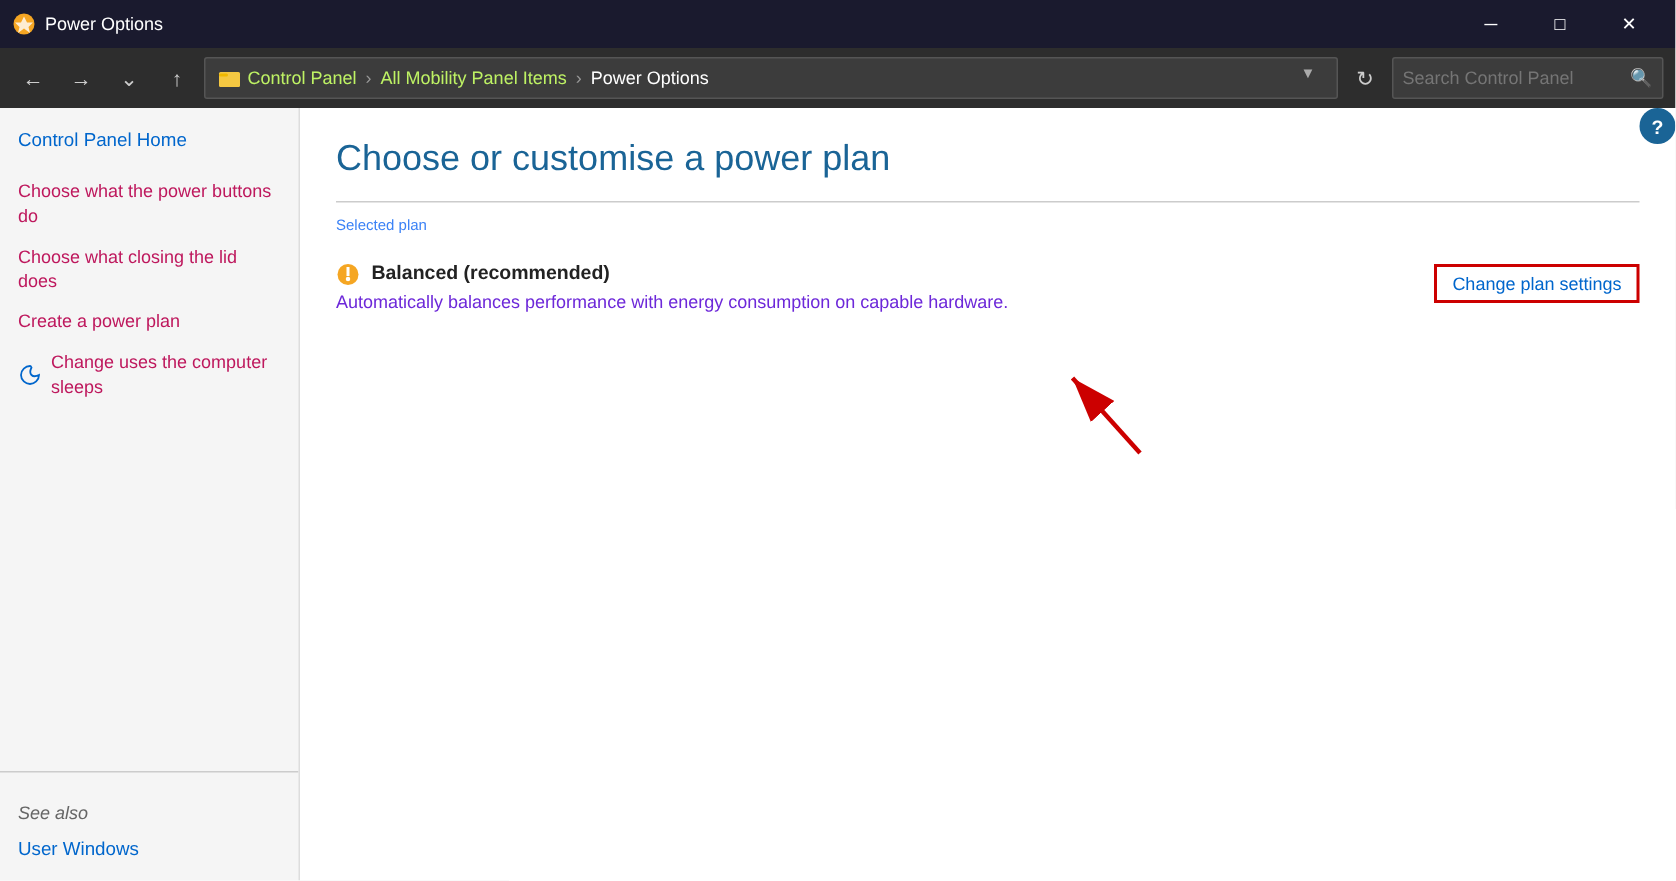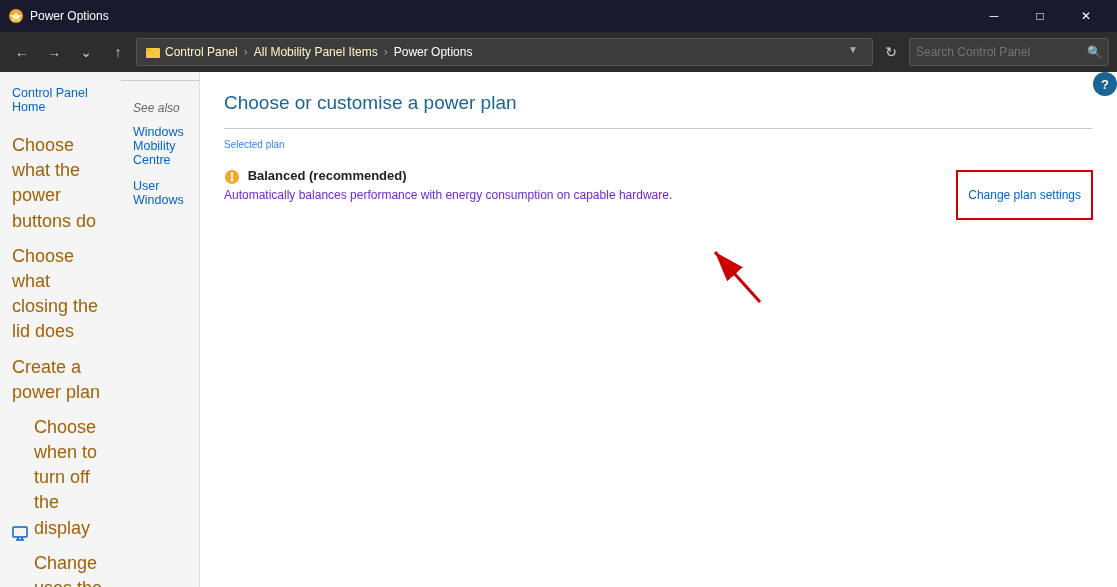--- a/index.html
+++ b/index.html
@@ -47,37 +47,37 @@
       background: #3c3c3c;
       border: 1px solid #555;
       border-radius: 2px;
       display: flex;
       align-items: center;
       padding: 0 8px;
       color: white;
       font-size: 12px;
       gap: 4px;
     }
-    .address-box .breadcrumb-part { color: #fef9c3; }
+    .address-box .breadcrumb-part { color: #bef264; }
     .address-box .breadcrumb-sep { color: #999; margin: 0 2px; }
     .address-box .breadcrumb-current { color: white; }
     .address-dropdown {
       margin-left: auto;
       width: 16px; height: 16px;
       color: #aaa; font-size: 10px;
       cursor: pointer;
     }
     .refresh-btn {
       width: 28px; height: 28px;
       background: transparent; border: none; color: #ccc;
       display: flex; align-items: center; justify-content: center;
       cursor: pointer; border-radius: 3px; font-size: 14px;
     }
     .search-box {
-      width: 200px; height: 28px;
+      width: 181px; height: 28px;
       background: #3c3c3c;
       border: 1px solid #555;
       border-radius: 2px;
       display: flex; align-items: center;
       padding: 0 6px;
     }
     .search-box input {
       background: transparent; border: none; color: #aaa;
       font-size: 12px; width: 100%; outline: none;
     }
@@ -90,31 +90,31 @@
       background: white;
     }
 
     
     .sidebar {
       width: 200px;
       background: #f5f5f5;
       border-right: 1px solid #ddd;
       padding: 8px 0;
       display: flex;
-      flex-direction: row;
+      flex-direction: column;
       overflow-y: auto;
     }
     .sidebar-main { flex: 1; }
     .sidebar-link {
       display: flex;
-      align-items: flex-end;
+      align-items: center;
       padding: 5px 12px;
-      color: #a16207;
-      cursor: pointer;
-      font-size: 18px;
+      color: #be185d;
+      cursor: pointer;
+      font-size: 12px;
       line-height: 1.4;
       text-decoration: none;
     }
     .sidebar-link-icon {
       width: 16px; height: 16px; margin-right: 6px;
       flex-shrink: 0; margin-top: 1px;
     }
     .sidebar-top-link {
       display: block;
       padding: 6px 12px;
@@ -133,21 +133,21 @@
     .sidebar-bottom { border-top: 1px solid #ccc; padding-top: 8px; }
 
     
     .content {
       flex: 1;
       padding: 20px 24px;
       overflow-y: auto;
       position: relative;
     }
     .content-title {
-      font-size: 19px;
+      font-size: 24px;
       font-weight: 300;
       color: #1a6496;
       margin-bottom: 14px;
     }
     .content-desc {
       font-size: 13px;
       color: #333;
       line-height: 1.5;
       margin-bottom: 18px;
     }
@@ -179,21 +179,21 @@
       margin-bottom: 3px;
     }
     .plan-detail {
       font-size: 12px;
       color: #6d28d9;
     }
     .change-plan-btn {
       border: 2px solid #cc0000;
       background: white;
       color: #0066cc;
-      padding: 16px 10px;
+      padding: 4px 10px;
       font-size: 12px;
       cursor: pointer;
       white-space: nowrap;
       margin-left: 16px;
       margin-top: 2px;
     }
 
     
     .help-btn {
       position: absolute;
@@ -260,38 +260,28 @@
         <span>Choose what the power buttons do</span>
       </a>
       <a class="sidebar-link">
         <span>Choose what closing the lid does</span>
       </a>
       <a class="sidebar-link">
         <span>Create a power plan</span>
       </a>
       <a class="sidebar-link">
         <svg class="sidebar-link-icon" viewBox="0 0 16 16">
-          <rect x="1" y="2" width="14" height="10" rx="1" fill="none" stroke="#0066cc" stroke-width="1.5"></rect>
-          <line x1="6" y1="12" x2="6" y2="15" stroke="#0066cc" stroke-width="1.5"></line>
-          <line x1="10" y1="12" x2="10" y2="15" stroke="#0066cc" stroke-width="1.5"></line>
-          <line x1="4" y1="15" x2="12" y2="15" stroke="#0066cc" stroke-width="1.5"></line>
-        </svg>
-        <span>Choose when to turn off the display</span>
-      </a>
-      <a class="sidebar-link">
-        <svg class="sidebar-link-icon" viewBox="0 0 16 16">
           <path d="M8 2 C5 2 2 4.5 2 8 C2 11.5 5 14 8 14 C11 14 14 11.5 14 8 C12 9 10 9 9 8 C8 7 8 5 9 3 C8.7 2.3 8.3 2 8 2Z" fill="none" stroke="#0066cc" stroke-width="1.2"></path>
         </svg>
         <span>Change uses the computer sleeps</span>
       </a>
     </div>
 
     <div class="sidebar-bottom">
       <div class="sidebar-see-also">See also</div>
-      <a class="sidebar-top-link">Windows Mobility Centre</a>
       <a class="sidebar-top-link">User Windows</a>
     </div>
   </div>
 
   <div class="content">
 
     <div class="help-btn">?</div>
 
     <div class="content-title">Choose or customise a power plan</div>
 

